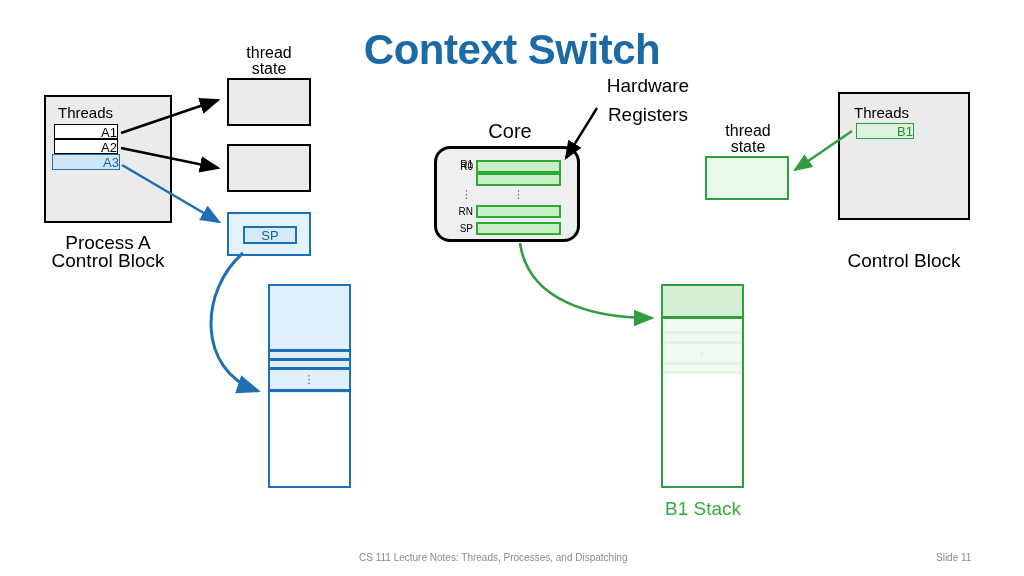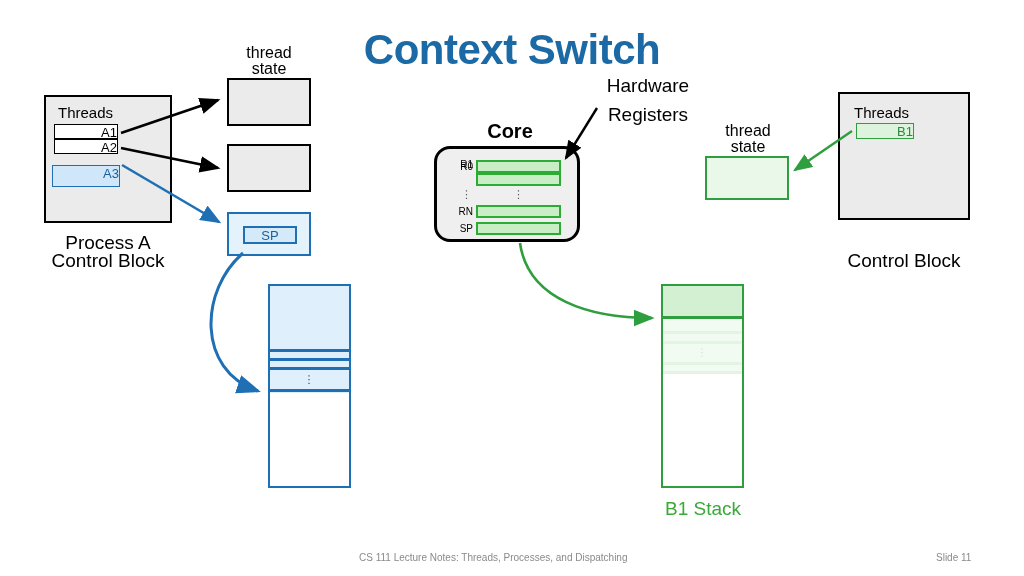--- a/index.html
+++ b/index.html
@@ -184,36 +184,36 @@
 <div class="slide">
 
   <div class="abs" id="slide-title">Context Switch</div>
 
   <div class="abs pcb" style="left:44px; top:95px; width:128px; height:128px;"></div>
 
   <div class="pcb-threads-label" style="left:58px; top:104px;">Threads</div>
 
   <div class="thread-row plain" style="left:54px; top:124px; width:64px; height:15px;">A1</div>
   <div class="thread-row plain" style="left:54px; top:139px; width:64px; height:15px;">A2</div>
-  <div class="thread-row sel-blue" style="left:52px; top:165px; width:68px; height:22px;">A3</div>
+  <div class="thread-row sel-blue" style="left:52px; top:154px; width:68px; height:16px;">A3</div>
 
   <div class="abs label-lg" style="left:20px; top:232px; width:176px;">Process A</div>
   <div class="abs label-lg" style="left:20px; top:250px; width:176px;">Control Block</div>
 
   <div class="abs label-md" style="left:218px; top:44px; width:102px;">thread</div>
   <div class="abs label-md" style="left:218px; top:60px; width:102px;">state</div>
 
   <div class="abs tstate-box gray" style="left:227px; top:78px; width:84px; height:48px;"></div>
   <div class="abs tstate-box gray" style="left:227px; top:144px; width:84px; height:48px;"></div>
 
   <div class="abs sp-outer" style="left:227px; top:212px; width:84px; height:44px;">
     <div class="sp-inner" style="left:14px; top:12px; width:54px; height:18px;">SP</div>
   </div>
 
-  <div class="abs label-lg" style="left:455px; top:120px; width:110px; font-size:20px;font-weight:bold;">Core</div>
+  <div class="abs label-lg" style="left:455px; top:120px; width:110px; font-size:20px;">Core</div>
 
   <div class="abs core-box" style="left:434px; top:146px; width:146px; height:96px;">
 
     <div class="reg-label" style="left:18px; top:12px; width:18px;">R0</div>
     <div class="reg-bar" style="left:39px; top:11px; width:85px; height:13px;"></div>
 
     <div class="reg-label" style="left:18px; top:10px; width:18px;">R1</div>
     <div class="reg-bar" style="left:39px; top:24px; width:85px; height:13px;"></div>
 
     <div class="vdots" style="left:24px; top:41px; width:10px;">⋮</div>

